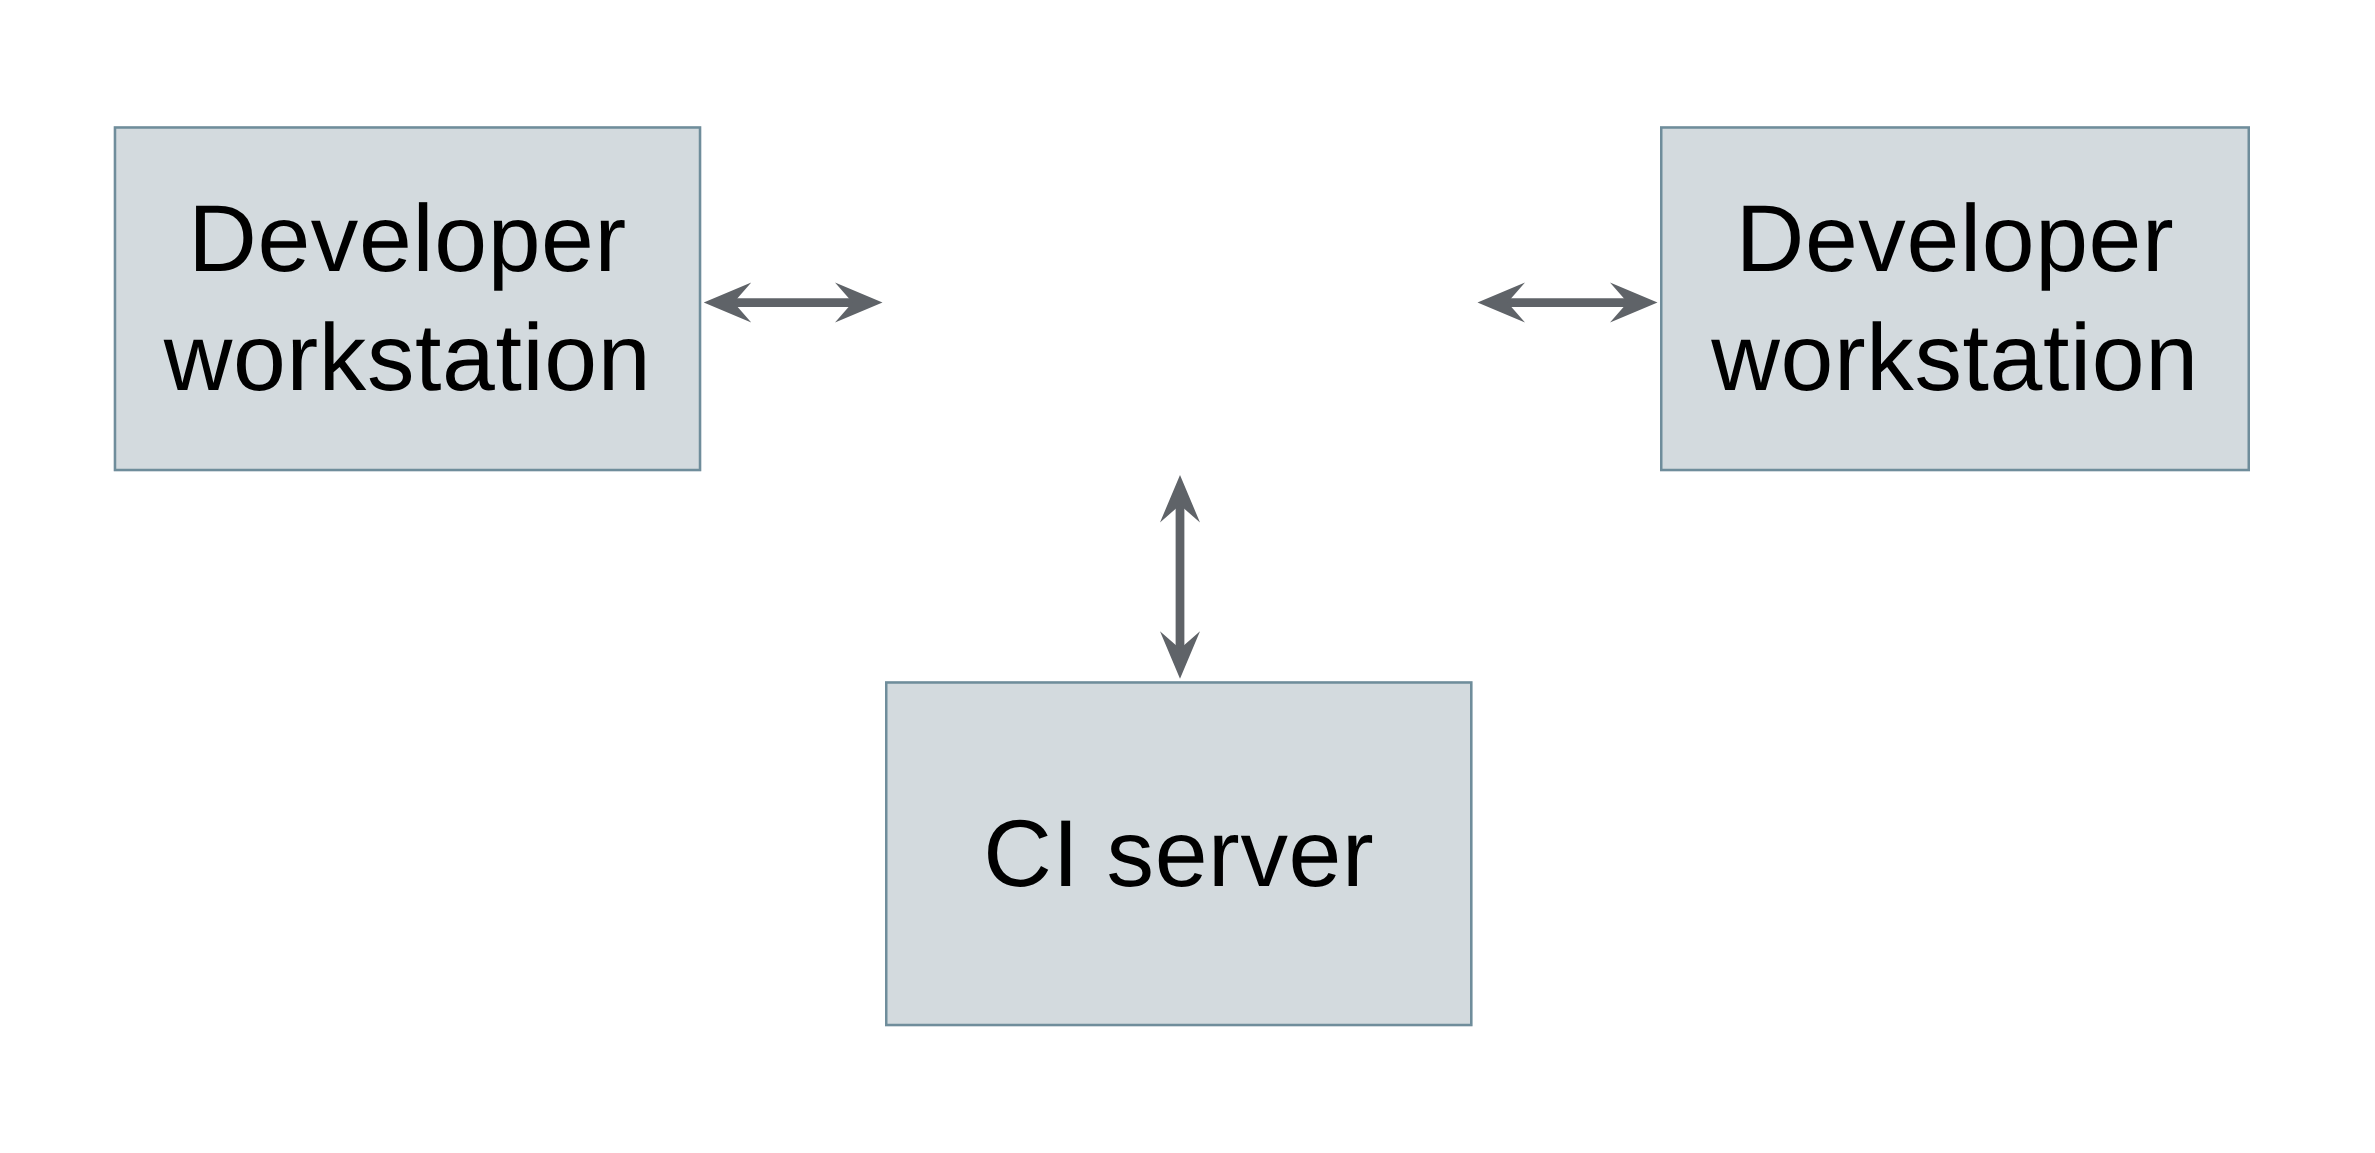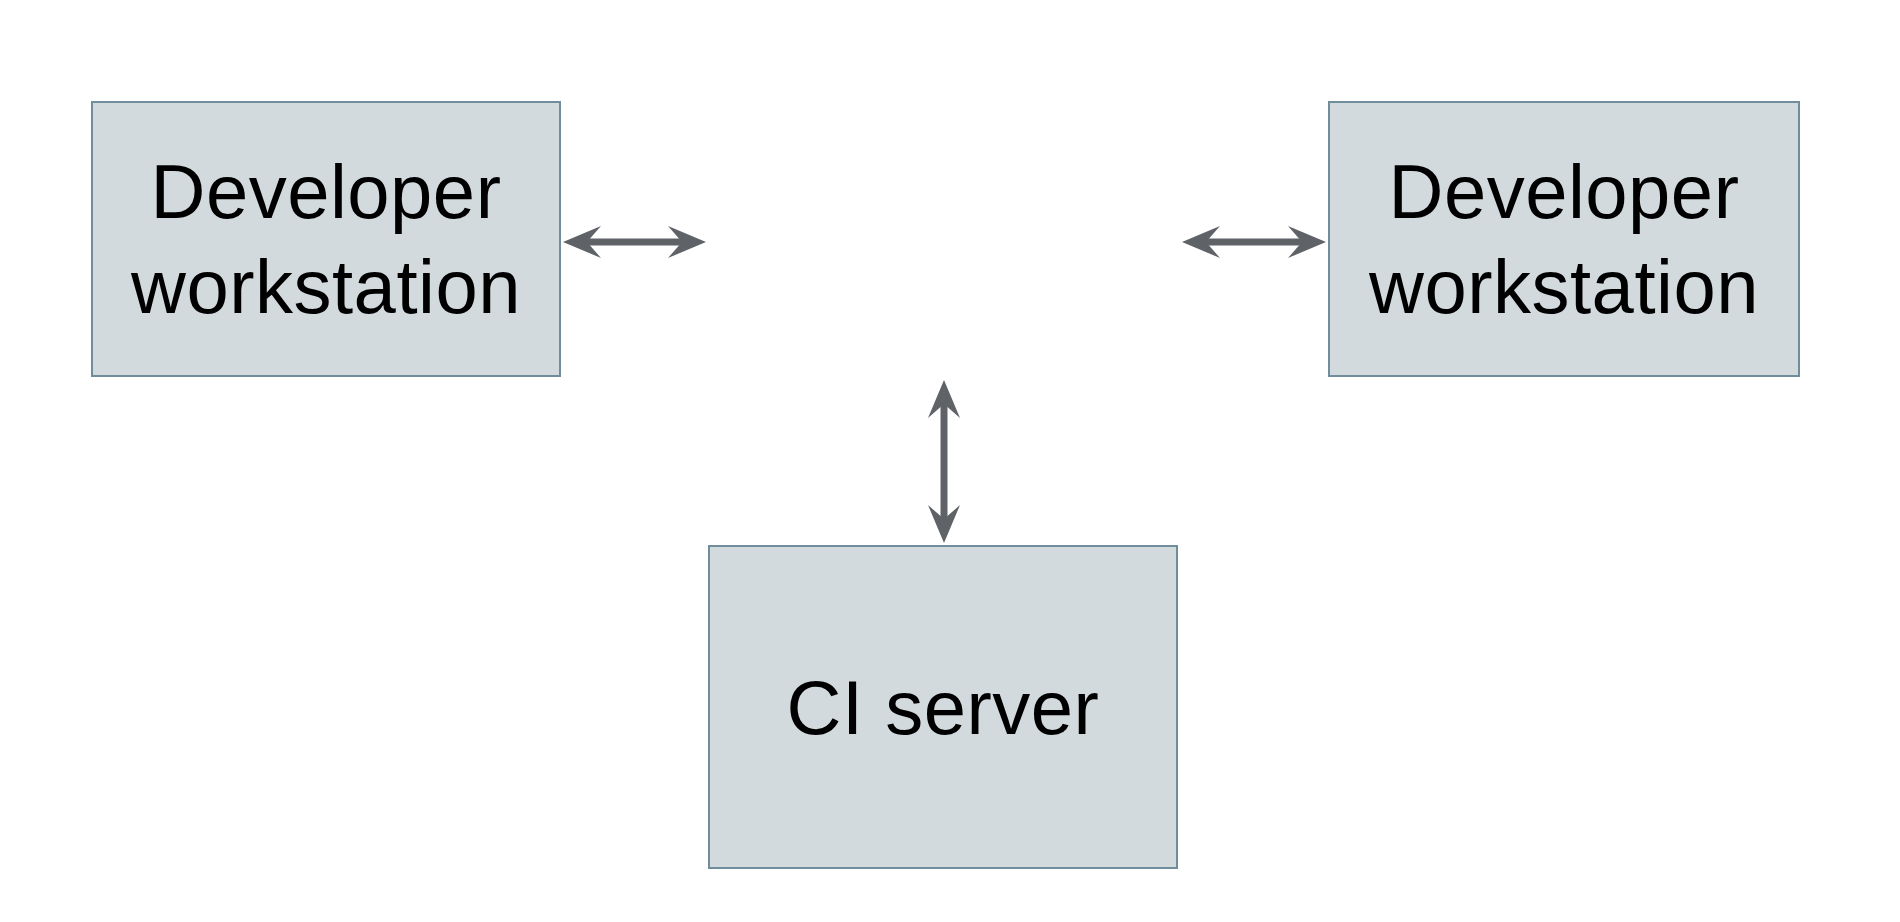--- a/index.html
+++ b/index.html
@@ -37,21 +37,21 @@
     white-space: nowrap;
     font-size: 76px;
     line-height: 95px;
     color: #000000;
     text-align: left;
     letter-spacing: 0.5px;
   }
   .node-dev-left   { left: 91px;   top: 101px; width: 470px; height: 276px; }
   .node-shared     { left: 708px;  top: 101px; width: 470px; height: 276px; }
   .node-dev-right  { left: 1328px; top: 101px; width: 472px; height: 276px; }
-  .node-ci         { left: 708px;  top: 545px; width: 470px; height: 324px; }
+  .node-ci         { left: 708px;  top: 545px; width: 470px; height: 276px; }
   .arrow-shaft { stroke-width: 7px; }
 </style>
 </head>
 <body>
 
 <div class="canvas">
 
   <svg class="arrows-layer" viewBox="0 0 1900 922" xmlns="http://www.w3.org/2000/svg">
 
     <g>

